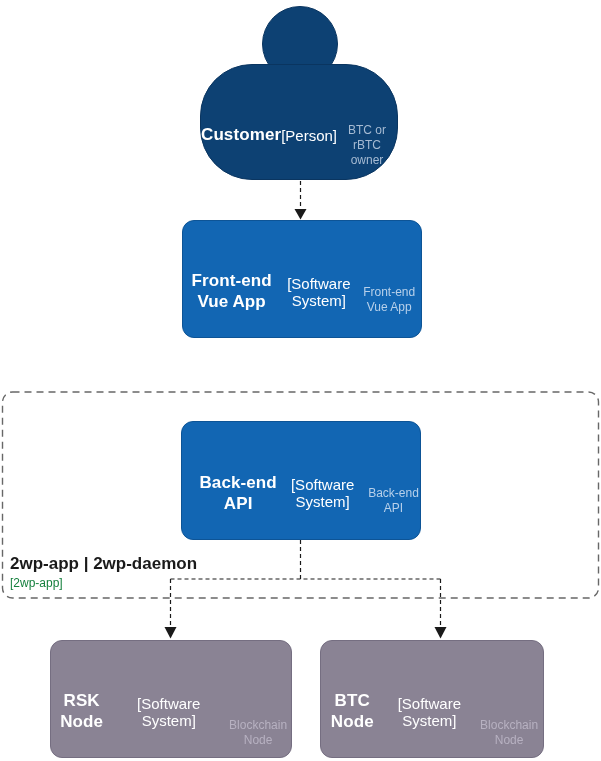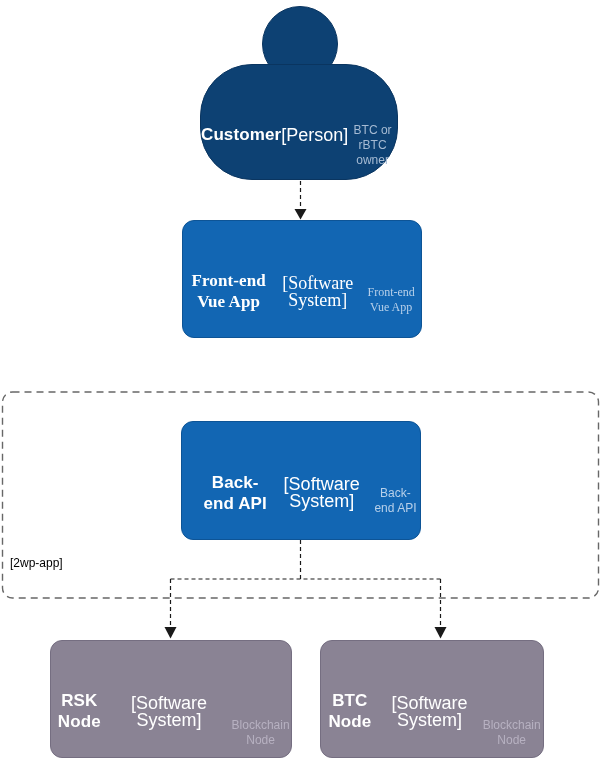--- a/index.html
+++ b/index.html
@@ -27,21 +27,21 @@
     text-align: center;
     color: #ffffff;
   }
   .node .title {
     font-size: 17px;
     font-weight: bold;
     line-height: 21px;
     letter-spacing: 0.1px;
   }
   .node .meta {
-    font-size: 18px;
+    font-size: 15px;
     line-height: 17px;
     margin-top: 1px;
   }
   .node .desc {
     font-size: 12px;
     line-height: 15px;
     margin-top: 17px;
   }
   
   .person-head {
@@ -89,21 +89,21 @@
     z-index: 3;
   }
   .boundary-label .b-title {
     font-size: 17px;
     font-weight: bold;
     color: #1a1a1a;
     line-height: 20px;
   }
   .boundary-label .b-meta {
     font-size: 12px;
-    color: #000000;
+    color: #15803d;
     line-height: 15px;
     margin-top: 2px;
   }
 </style>
 </head>
 <body>
 
 <div class="canvas">
 
   <svg class="layer" width="601" height="761" viewBox="0 0 601 761">
@@ -112,31 +112,32 @@
 
     <path d="M300.5 181 L300.5 211" fill="none" stroke="#1a1a1a" stroke-width="1.2" stroke-dasharray="4 3"></path>
     <polygon points="294.5,209 306.5,209 300.5,219.5" fill="#1a1a1a"></polygon>
 
     <path d="M300.5 540 L300.5 579 M170.5 579 L440.5 579 M170.5 579 L170.5 628 M440.5 579 L440.5 628" fill="none" stroke="#1a1a1a" stroke-width="1.2" stroke-dasharray="4 3"></path>
     <polygon points="164.5,627 176.5,627 170.5,638.5" fill="#1a1a1a"></polygon>
     <polygon points="434.5,627 446.5,627 440.5,638.5" fill="#1a1a1a"></polygon>
   </svg>
 
   <div class="boundary-label">
+    <div class="b-title">2wp-app | 2wp-daemon</div>
     <div class="b-meta">[2wp-app]</div>
   </div>
 
   <div class="person-head" style="background: rgb(13, 65, 115);"></div>
   <div class="node person-body" style="background: rgb(13, 65, 115);">
     <div class="title">Customer</div>
     <div class="meta">[Person]</div>
     <div class="desc">BTC or rBTC owner</div>
   </div>
 
-  <div class="node system sys-frontend" style="background: rgb(18, 102, 179); font-family: Liberation Serif, serif;">
+  <div class="node system sys-frontend" style="background: rgb(18, 102, 179);">
     <div class="title">Front-end Vue App</div>
     <div class="meta">[Software System]</div>
     <div class="desc">Front-end Vue App</div>
   </div>
 
   <div class="node system sys-backend" style="background: rgb(18, 102, 179);">
     <div class="title">Back-end API</div>
     <div class="meta">[Software System]</div>
     <div class="desc">Back-end API</div>
   </div>

